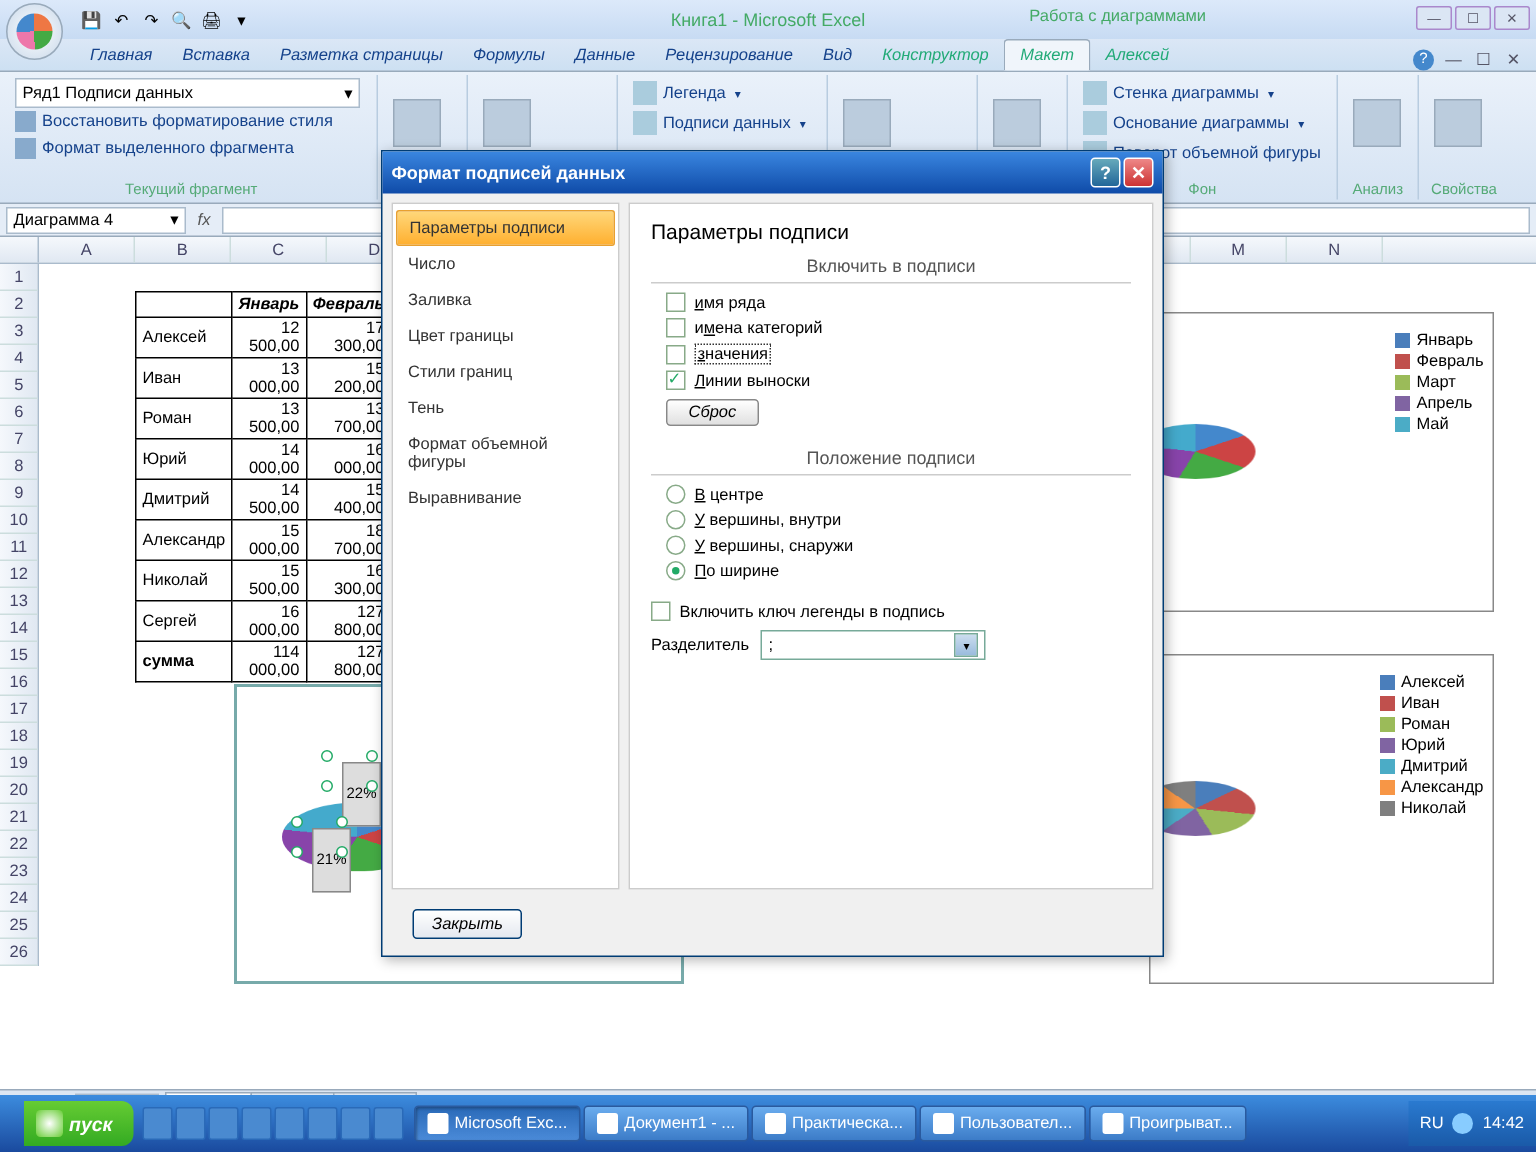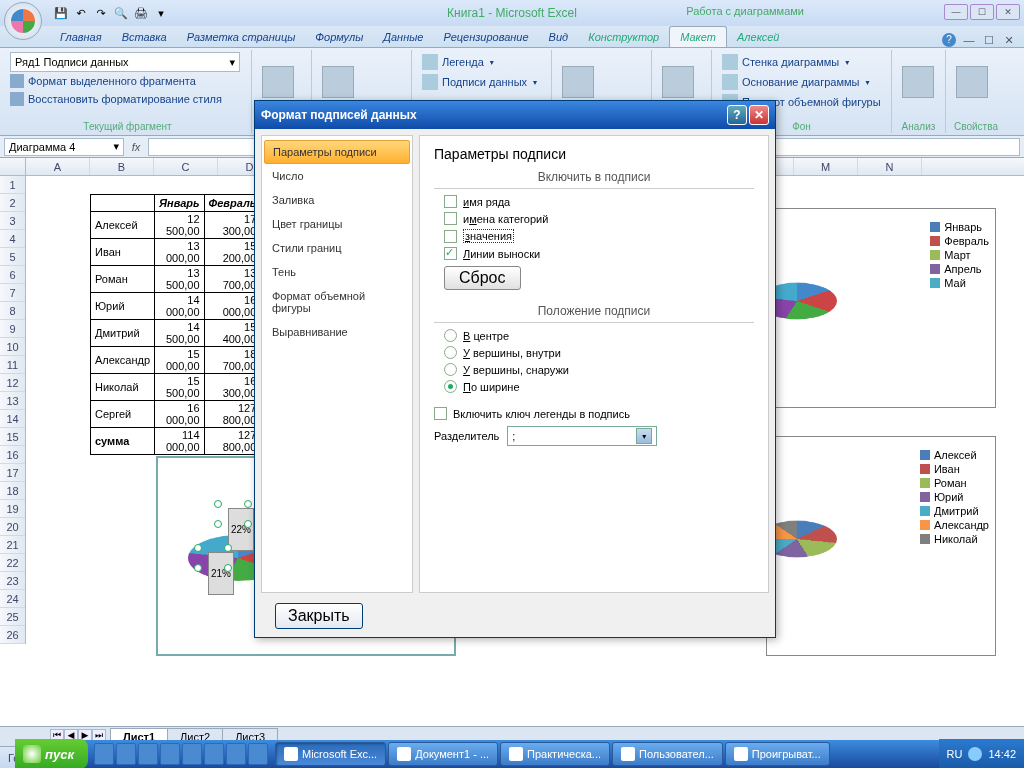--- a/index.html
+++ b/index.html
@@ -86,21 +86,21 @@
 .fieldset { border: none; margin-bottom: 10px; position: relative; }
 .fs-label { font-size: 12px; color: #555; margin-bottom: 4px; display: block; text-align: center; }
 .fs-box { border-top: 1px solid #ccc; padding-top: 4px; }
 .chk-row, .rad-row { display: flex; align-items: center; gap: 6px; padding: 2px 0 2px 10px; font-size: 11px; }
 .chk { width: 13px; height: 13px; border: 1px solid #8a8; background: #fff; position:relative; }
 .chk.checked::after{content:"✓";color:#2a6;font-size:11px;position:absolute;top:-2px;left:0;}
 .rad { width: 13px; height: 13px; border: 1px solid #8a8; border-radius: 50%; background: #fff; position:relative; }
 .rad.checked::after{content:"";width:5px;height:5px;background:#2a6;border-radius:50%;position:absolute;top:3px;left:3px;}
 .und { text-decoration: underline; }
 .dotted-focus{border:1px dotted #333;padding:0 1px;}
-.btn { padding: 2px 14px; border: 1px solid #888; background: linear-gradient(#fff,#e0e0e0); border-radius: 3px; font-size: 16px; margin: 4px 0 4px 10px; }
+.btn { padding: 2px 14px; border: 1px solid #888; background: linear-gradient(#fff,#e0e0e0); border-radius: 3px; font-size: 11px; margin: 4px 0 4px 10px; font-style: italic; }
 .sep-row { display: flex; align-items: center; gap: 8px; padding: 4px 0; font-size: 11px; }
 .sep-select { width: 150px; height: 20px; border: 1px solid #7a9; background: #fff; display:flex;justify-content:space-between;align-items:center;padding:0 4px; }
 .sep-select .arr{width:16px;height:16px;background:linear-gradient(#cde,#9bd);border:1px solid #7a9;display:flex;align-items:center;justify-content:center;font-size:8px;}
 .dlg-footer { height: 34px; display: flex; justify-content: flex-start; align-items: center; padding: 0 10px; }
 .dlg-footer .btn { padding: 3px 12px; border:1px solid #003c74; background: linear-gradient(#fff,#e4e8ef); }
 
 
 .sheet-tabs { position: absolute; bottom: 22px; left: 0; right: 0; height: 20px; background: #dce6f2; border-top: 1px solid #9ab; display: flex; align-items: center; padding-left: 50px; }
 .tab-nav{display:flex;gap:0;margin-right:4px;}
 .tab-nav span{width:14px;height:16px;border:1px solid #abc;background:#eef;font-size:9px;text-align:center;}
@@ -109,21 +109,21 @@
 .stab.inactive { background: #dce6f2; }
 
 
 .statusbar { position: absolute; bottom: 0; left: 0; right: 0; height: 22px; background: linear-gradient(#dbe7f6,#c5d9ef); border-top: 1px solid #9ab; display: flex; align-items: center; padding: 0 8px; font-size: 11px; color: #446; }
 .statusbar .zoom { margin-left: auto; display: flex; align-items: center; gap: 6px; }
 .zoom-slider{width:100px;height:4px;background:#abc;position:relative;}
 .zoom-slider::after{content:"";width:8px;height:12px;background:#eef;border:1px solid #89a;position:absolute;left:48px;top:-4px;}
 .view-btns{display:flex;gap:0;margin-right:8px;}
 .view-btns span{width:18px;height:16px;border:1px solid #abc;background:#eef;}
 
-.win-taskbar { position: fixed; bottom: 0; left: 15px; right: 0; height: 28px; background: linear-gradient(#3c8cde,#1a4a9e); display: flex; align-items: center; z-index: 200; }
+.win-taskbar { position: fixed; bottom: 0; left: 0; right: 0; height: 38px; background: linear-gradient(#3c8cde,#1a4a9e); display: flex; align-items: center; z-index: 200; padding-left: 16px; }
 .start-btn { height: 30px; padding: 0 14px 0 8px; background: linear-gradient(#6c3,#3a2); color: #fff; font-weight: bold; font-style: italic; font-size: 13px; display: flex; align-items: center; gap: 4px; border-radius: 0 8px 8px 0; }
 .start-btn::before{content:"";width:18px;height:18px;background:radial-gradient(#fff,#6c3);border-radius:3px;}
 .ql{display:flex;gap:2px;padding:0 6px;}
 .ql span{width:20px;height:22px;background:#4a8ad0;border:1px solid #2a6ab8;border-radius:2px;}
 .task-btn { height: 24px; padding: 0 8px; background: linear-gradient(#6aacee,#3c7cc8); border: 1px solid #2a5a9e; border-radius: 3px; color: #fff; font-size: 11px; margin: 0 1px; display: flex; align-items: center; gap: 4px; max-width: 130px; overflow:hidden; white-space:nowrap; }
 .task-btn .ti{width:14px;height:14px;background:#fff;border-radius:2px;flex-shrink:0;}
 .task-btn.active { background: linear-gradient(#2a6ab8,#4a8ad8); box-shadow: inset 1px 1px 2px rgba(0,0,0,.3); }
 .tray { margin-left: auto; height: 30px; background: linear-gradient(#2a7ad0,#1a5aa8); padding: 0 8px; display: flex; align-items: center; gap: 6px; color: #fff; font-size: 11px; }
 .tray .ti{width:14px;height:14px;background:#8cf;border-radius:50%;}
 </style>
@@ -169,25 +169,25 @@
 </div>
 
 <div class="ribbon">
   <div class="rgroup" style="width:248px;">
     <div class="sel-dropdown">
       <span>Ряд1 Подписи данных</span>
       <span>▾</span>
     </div>
     <div class="sel-item">
         <span class="ico"></span>
+        <span>Восстановить форматирование стиля</span>
+      </div>
+    <div class="sel-item">
+        <span class="ico"></span>
         <span>Формат выделенного фрагмента</span>
-      </div>
-    <div class="sel-item">
-        <span class="ico"></span>
-        <span>Восстановить форматирование стиля</span>
       </div>
     <div class="rgroup-label">Текущий фрагмент</div>
   </div>
   <div class="rgroup" style="width:60px;">
     <div class="big-btn">
         <div class="bicon"></div>
       </div>
   </div>
   <div class="rgroup" style="width:100px;">
     <div class="big-btn">

